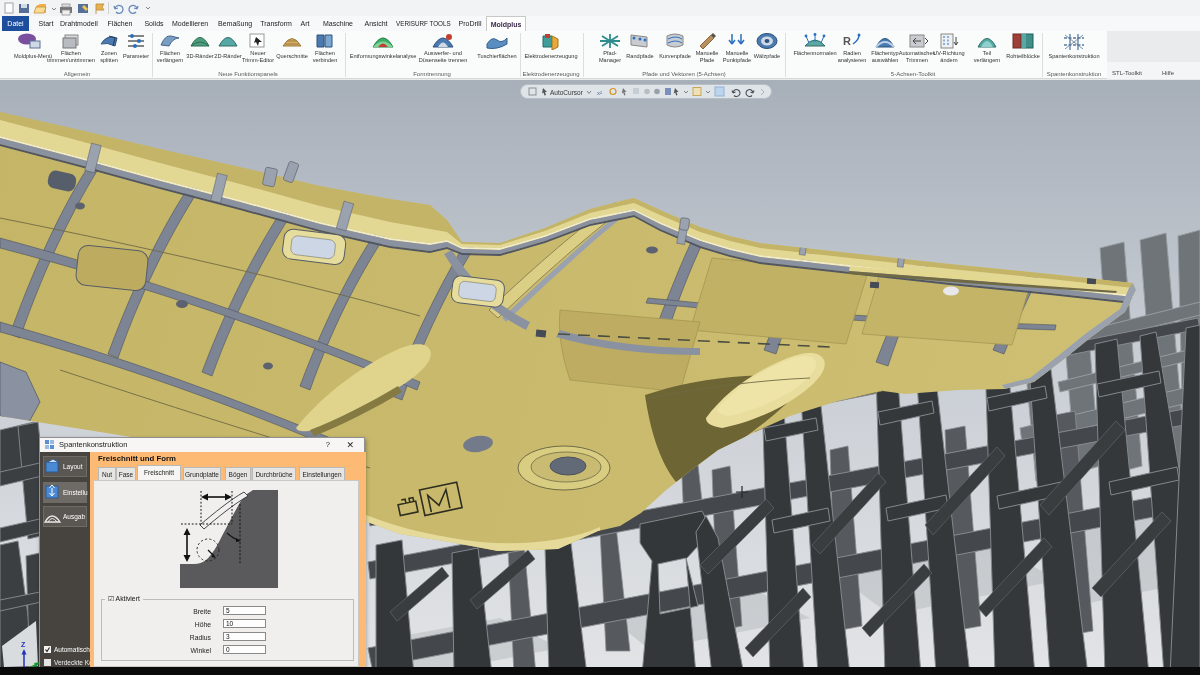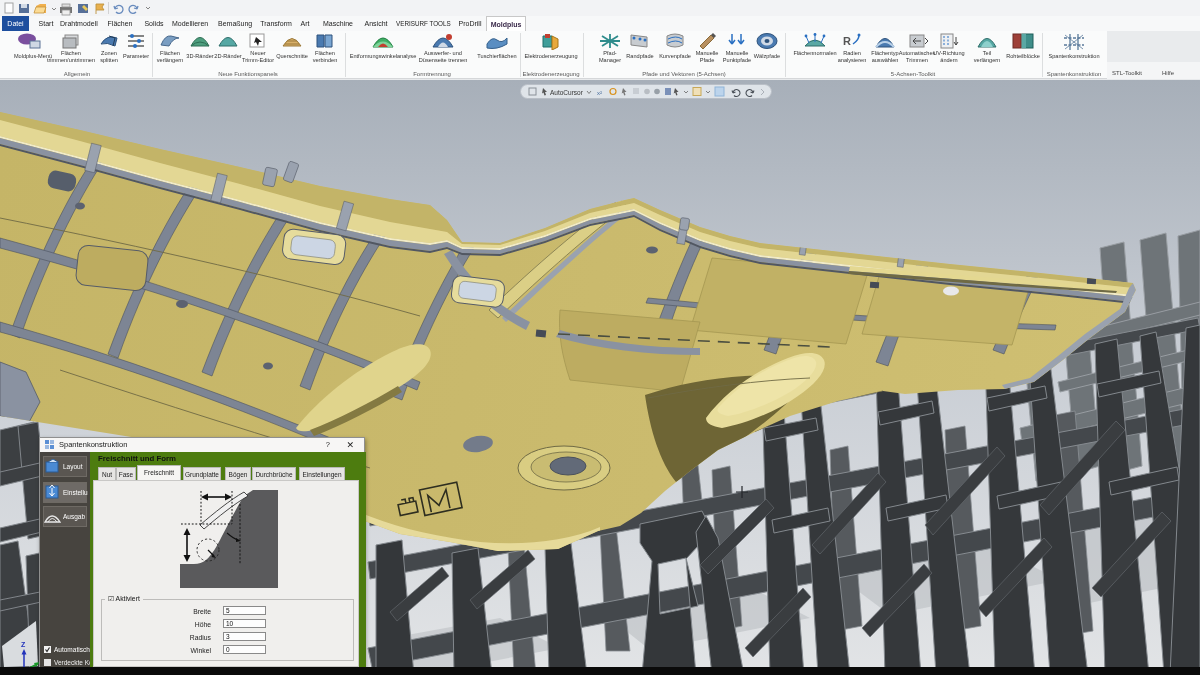--- a/index.html
+++ b/index.html
@@ -11,21 +11,21 @@
 .rlabel{position:absolute;top:40px;font-size:6px;color:#5a5a5a;text-align:center;white-space:nowrap;transform:translateX(-50%)}
 .rsep{position:absolute;top:2px;height:44px;width:1px;background:#dcdedf}
 .ilabel{position:absolute;top:19px;font-size:5.6px;color:#333;text-align:center;line-height:6.6px;white-space:pre-line;transform:translateX(-50%)}
 .ric{position:absolute;top:2px;transform:translateX(-50%)}
 #view{position:absolute;left:0;top:80px;width:1200px;height:595px}
 #autocur{position:absolute;left:520px;top:4px;width:252px;height:15px;background:rgba(228,232,237,.92);border:1px solid #b9bfc7;border-radius:8px;font-size:6.5px;color:#444;line-height:13px}
 #dlg{position:absolute;left:39px;top:437px;width:326px;height:234px;background:#f0efed;border:1px solid #8f8f8f;box-shadow:1px 2px 4px rgba(0,0,0,.35);z-index:10}
 #dlgtitle{position:absolute;left:0;top:0;width:100%;height:14px;background:#f7f6f5;font-size:7.5px;color:#222;line-height:14px}
 #dlgside{position:absolute;left:0;top:14px;width:50px;height:220px;background:#47443f}
 .sbtn{position:absolute;left:3px;width:44px;height:21px;background:#5a5651;border:1px solid #6e6a64;color:#fff;font-size:6.5px;line-height:19px}
-#dlgmain{position:absolute;left:50px;top:14px;width:276px;height:220px;background:#4d7c0f}
+#dlgmain{position:absolute;left:50px;top:14px;width:276px;height:220px;background:#fdba74}
 .dtab{position:absolute;top:15px;height:13px;background:#e6e5e3;border:1px solid #b9b9b7;border-bottom:none;font-size:6.5px;color:#222;text-align:center;line-height:13px}
 .frow{position:absolute;font-size:6.8px;color:#222;text-align:right;width:30px}
 .fbox{position:absolute;width:43px;height:9px;background:#fdfdfd;border:1px solid #8a8a8a;font-size:6.5px;line-height:7px;padding-left:2px;color:#111}
 #blackbar{position:absolute;left:0;top:667px;width:1200px;height:8px;background:#0a0a0a;z-index:60}
 </style></head>
 <body>
 
 <div id="qbar">
 <svg width="170" height="16" style="position:absolute;left:0;top:0;opacity:.9">
  <rect x="5" y="3" width="8" height="10" fill="#fff" stroke="#999" stroke-width="1"></rect>

